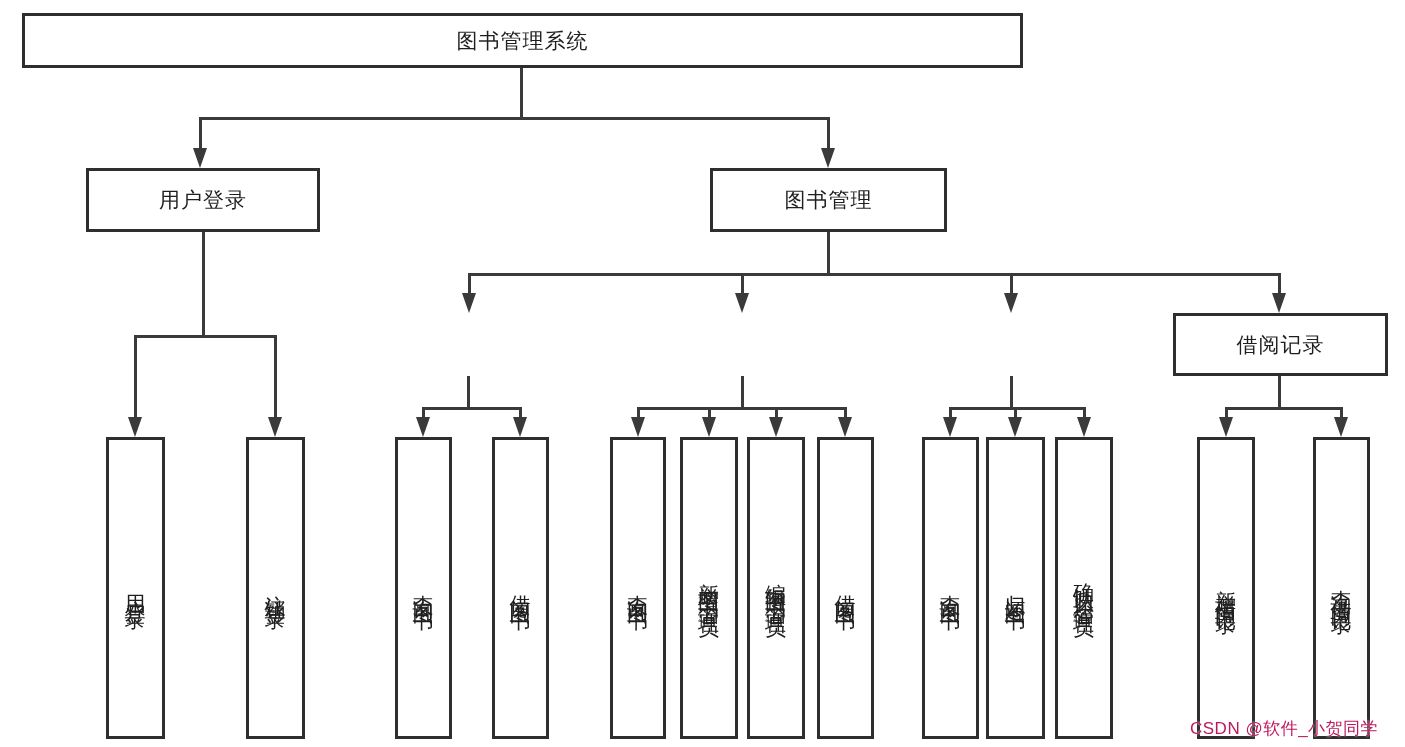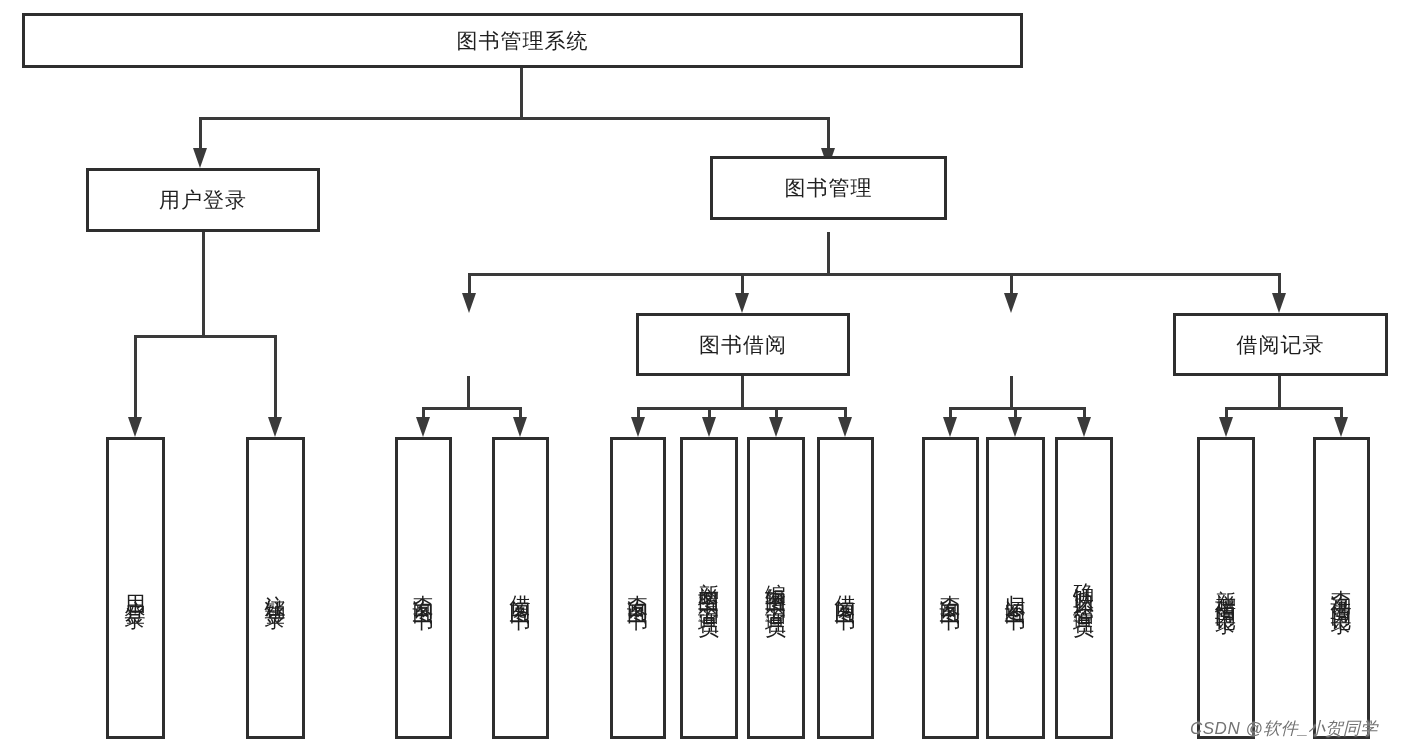--- a/index.html
+++ b/index.html
@@ -23,60 +23,59 @@
   }
   .hl,.vl{ position:absolute; background:var(--line); }
   .hl{ height:3px; } .vl{ width:3px; }
   .ar{
     position:absolute; width:0; height:0;
     border-left:7px solid transparent; border-right:7px solid transparent;
     border-top:20px solid var(--line);
   }
   .watermark{
     position:absolute; left:1190px; top:717px; z-index:5;
-    font-size:17px; color:#737373; text-shadow:0 0 2px #ffffff;
-    letter-spacing:0.5px; white-space:nowrap;font-style:italic;
+    font-size:17px; color:#be185d; text-shadow:0 0 2px #ffffff;
+    letter-spacing:0.5px; white-space:nowrap;
   }
 </style>
 </head>
 <body>
 
 <div id="stage">
 
   <div class="box" style="left:22px;top:13px;width:1001px;height:55px;">图书管理系统</div>
 
   <div class="vl" style="left:520px;top:68px;height:49px;"></div>
   <div class="hl" style="left:199px;top:117px;width:631px;"></div>
   <div class="vl" style="left:199px;top:117px;height:33px;"></div>
   <div class="vl" style="left:827px;top:117px;height:33px;"></div>
   <div class="ar" style="left:193px;top:148px;"></div>
   <div class="ar" style="left:821px;top:148px;"></div>
 
   <div class="box" style="left:86px;top:168px;width:234px;height:64px;">用户登录</div>
-  <div class="box" style="left:710px;top:156px;width:237px;height:64px;">图书管理</div>
+  <div class="box" style="left:710px;top:168px;width:237px;height:64px;">图书管理</div>
 
   <div class="vl" style="left:202px;top:232px;height:103px;"></div>
   <div class="hl" style="left:134px;top:335px;width:143px;"></div>
   <div class="vl" style="left:134px;top:335px;height:82px;"></div>
   <div class="vl" style="left:274px;top:335px;height:82px;"></div>
   <div class="ar" style="left:128px;top:417px;"></div>
   <div class="ar" style="left:268px;top:417px;"></div>
 
   <div class="vl" style="left:827px;top:232px;height:41px;"></div>
   <div class="hl" style="left:468px;top:273px;width:813px;"></div>
   <div class="vl" style="left:468px;top:273px;height:22px;"></div>
   <div class="vl" style="left:741px;top:273px;height:22px;"></div>
   <div class="vl" style="left:1010px;top:273px;height:22px;"></div>
   <div class="vl" style="left:1278px;top:273px;height:22px;"></div>
   <div class="ar" style="left:462px;top:293px;"></div>
   <div class="ar" style="left:735px;top:293px;"></div>
   <div class="ar" style="left:1004px;top:293px;"></div>
   <div class="ar" style="left:1272px;top:293px;"></div>
 
-  <div class="box" style="left:636px;top:313px;width:214px;height:63px;">图书借阅</div>
   <div class="box" style="left:1173px;top:313px;width:215px;height:63px;">借阅记录</div>
 
   <div class="vl" style="left:467px;top:376px;height:31px;"></div>
   <div class="vl" style="left:741px;top:376px;height:31px;"></div>
   <div class="vl" style="left:1010px;top:376px;height:31px;"></div>
   <div class="vl" style="left:1278px;top:376px;height:31px;"></div>
 
   <div class="hl" style="left:422px;top:407px;width:100px;"></div>
   <div class="hl" style="left:637px;top:407px;width:210px;"></div>
   <div class="hl" style="left:949px;top:407px;width:137px;"></div>

